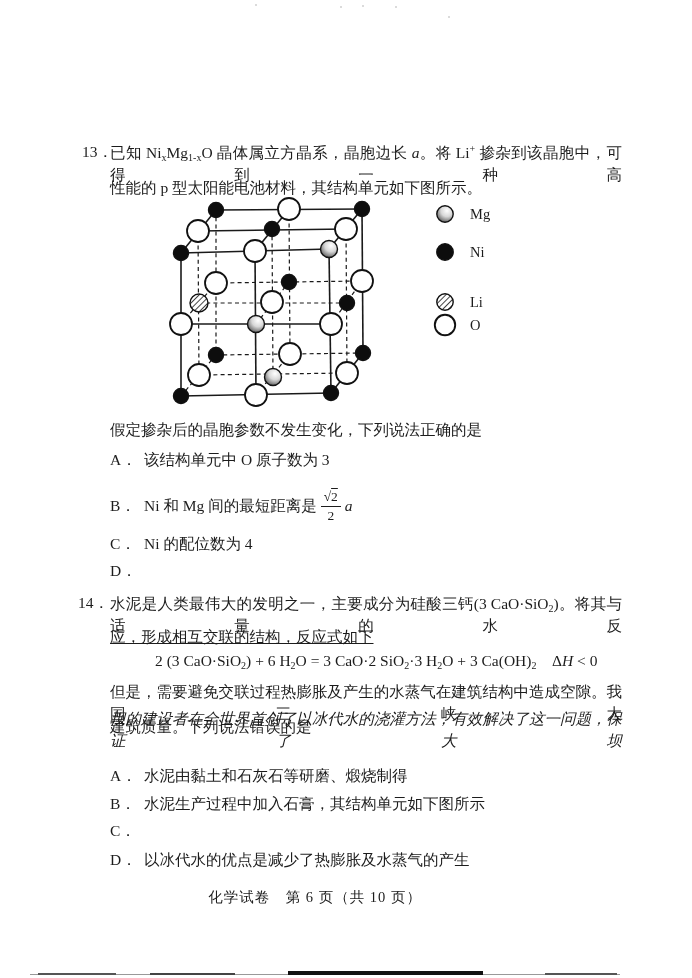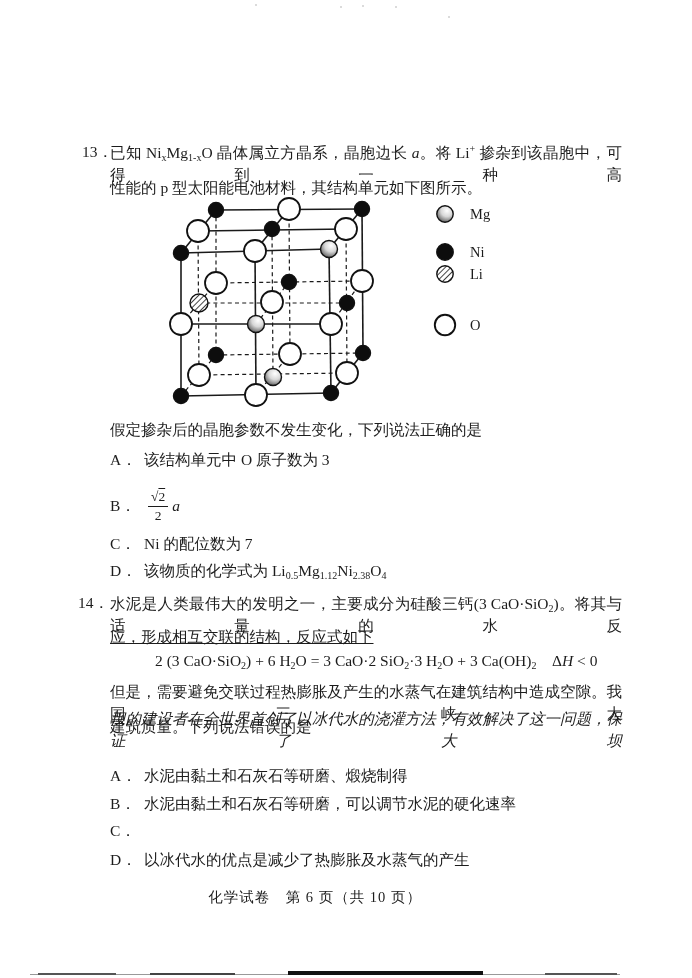--- a/index.html
+++ b/index.html
@@ -125,21 +125,21 @@
         <circle cx="12" cy="12" r="8.2" fill="url(#gMg)" stroke="#111" stroke-width="1.4"></circle>
       </svg>
       <span class="lbl">Mg</span>
     </div>
     <div class="legend-item" style="top: 38px;">
       <svg width="24" height="24" viewBox="0 0 24 24">
         <circle cx="12" cy="12" r="8.2" fill="#0d0d0d" stroke="#111" stroke-width="1.4"></circle>
       </svg>
       <span class="lbl">Ni</span>
     </div>
-    <div class="legend-item" style="top: 60px;">
+    <div class="legend-item" style="top: 88px;">
       <svg width="24" height="24" viewBox="0 0 24 24">
         <circle cx="12" cy="12" r="8.2" fill="url(#pLi)" stroke="#111" stroke-width="1.4"></circle>
       </svg>
       <span class="lbl">Li</span>
     </div>
     <div class="legend-item" style="top: 111px;">
       <svg width="24" height="24" viewBox="0 0 24 24">
         <circle cx="12" cy="12" r="10.2" fill="#ffffff" stroke="#111" stroke-width="1.9"></circle>
       </svg>
       <span class="lbl">O</span>
@@ -147,52 +147,52 @@
   </div>
 
 <div class="abs stem" style="left:110px;top:419px;">假定掺杂后的晶胞参数不发生变化，下列说法正确的是</div>
 
 <div class="abs opt" style="left:110px;top:450px;">
   <span class="lab">A．</span>
   <span>该结构单元中 O 原子数为 3</span>
 </div>
 <div class="abs opt" style="left:110px;top:489px;">
   <span class="lab">B．</span>
+  <span>Ni 和 Mg 间的最短距离是</span>
   <span class="frac">
     <span class="num">√<span class="ol">2</span></span>
     <span class="den">2</span>
   </span>
   <span><i>a</i></span>
 </div>
 <div class="abs opt" style="left:110px;top:534px;">
   <span class="lab">C．</span>
-  <span>Ni 的配位数为 7</span>
+  <span>Ni 的配位数为 4</span>
 </div>
 <div class="abs opt" style="left:110px;top:561px;">
   <span class="lab">D．</span>
-  <span>该物质的化学式为 Li<sub>0.5</sub>Mg<sub>1.12</sub>Ni<sub>2.38</sub>O<sub>4</sub></span>
 </div>
 
 <div class="abs qnum" style="left:78px;top:593px;">14．</div>
 <div class="abs stem jl" style="left:110px;top:593px;">水泥是人类最伟大的发明之一，主要成分为硅酸三钙(3 CaO·SiO<sub>2</sub>)。将其与适量的水反</div>
 <div class="abs stem" style="left:110px;top:626px;text-decoration:underline;">应，形成相互交联的结构，反应式如下</div>
 
 <div class="abs stem" style="left:155px;top:650px;">2 (3 CaO·SiO<sub>2</sub>) + 6 H<sub>2</sub>O = 3 CaO·2 SiO<sub>2</sub>·3 H<sub>2</sub>O + 3 Ca(OH)<sub>2</sub>　Δ<i>H</i> &lt; 0</div>
 
 <div class="abs stem jl" style="left:110px;top:681px;">但是，需要避免交联过程热膨胀及产生的水蒸气在建筑结构中造成空隙。我国三峡大</div>
 <div class="abs stem jl" style="left:110px;top:708px;font-style:italic;">坝的建设者在全世界首创了以冰代水的浇灌方法，有效解决了这一问题，保证了大坝</div>
 <div class="abs stem" style="left:110px;top:716px;">建筑质量。下列说法错误的是</div>
 
 <div class="abs opt" style="left:110px;top:766px;">
   <span class="lab">A．</span>
   <span>水泥由黏土和石灰石等研磨、煅烧制得</span>
 </div>
 <div class="abs opt" style="left:110px;top:794px;">
   <span class="lab">B．</span>
-  <span>水泥由黏土和石灰石等研磨，可以调节水泥的硬化速率</span>
+  <span>水泥生产过程中加入石膏，其结构单元如下图所示</span>
 </div>
 <div class="abs opt" style="left:110px;top:821px;">
   <span class="lab">C．</span>
 </div>
 <div class="abs opt" style="left:110px;top:850px;">
   <span class="lab">D．</span>
   <span>以冰代水的优点是减少了热膨胀及水蒸气的产生</span>
 </div>
 
 <div class="footer">化学试卷　第 6 页（共 10 页）</div>

